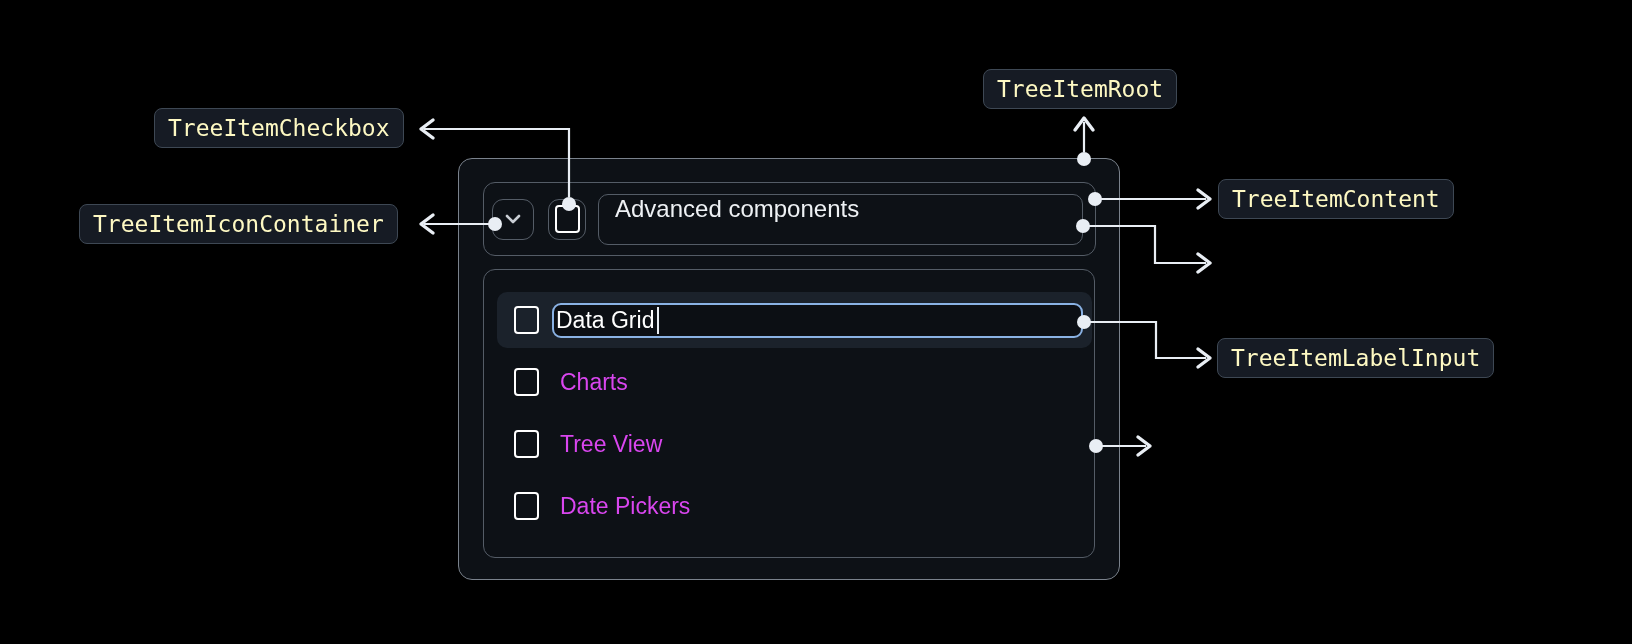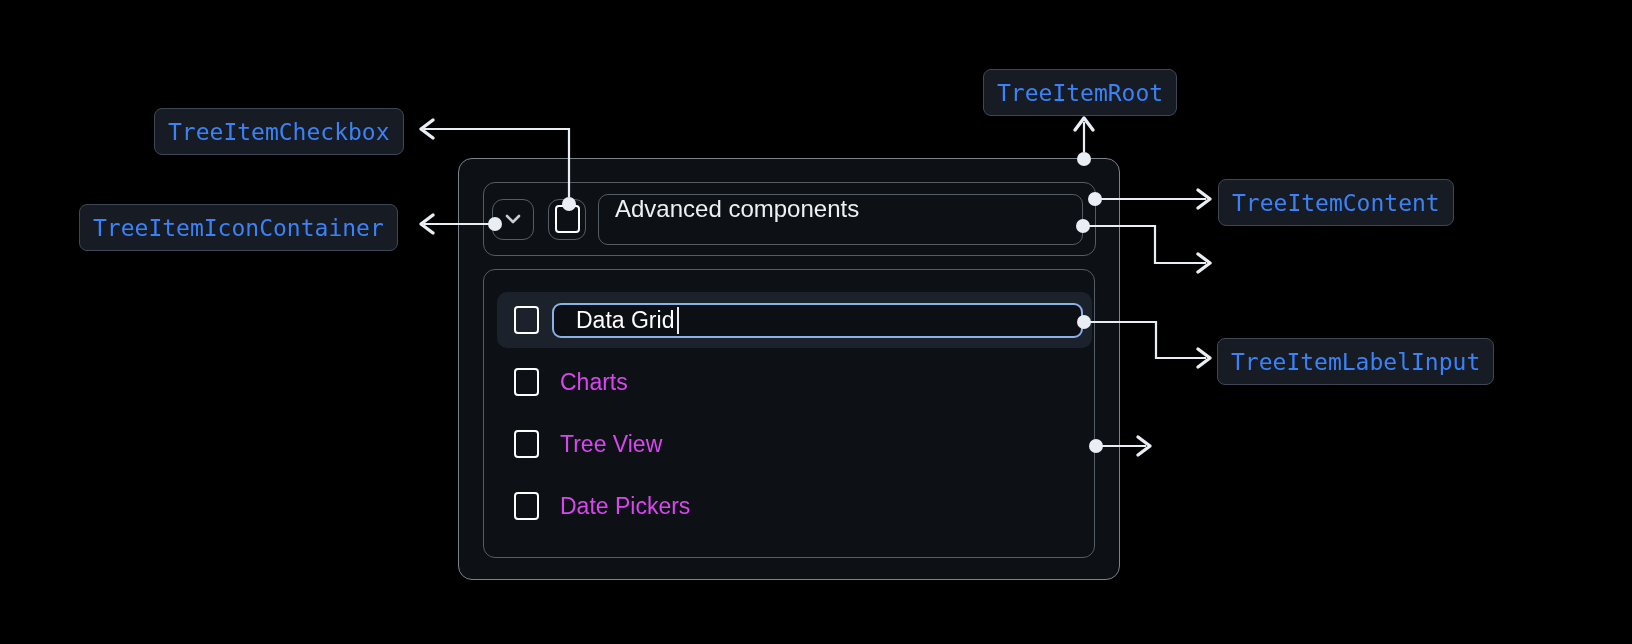--- a/index.html
+++ b/index.html
@@ -2,24 +2,24 @@
 <html><head>
 <meta charset="utf-8">
 <style>
   html,body{margin:0;padding:0;background:#000;}
   .stage{
     position:relative;width:1632px;height:644px;background:#000;
     font-family:"Liberation Sans",sans-serif;overflow:hidden;
   }
   
   .badge{
-    position:absolute;height:47px;padding:0 13px;box-sizing:border-box;
+    position:absolute;height:40px;padding:0 13px;box-sizing:border-box;
     display:flex;align-items:center;white-space:nowrap;
     background:#161b24;border:1.5px solid #3e4854;border-radius:8px;
-    color:#3b82f6;font-family:"DejaVu Sans Mono",monospace;font-size:23px;
+    color:#fef9c3;font-family:"DejaVu Sans Mono",monospace;font-size:23px;
   }
   .b-checkbox{left:154px;top:108px}
   .b-iconcontainer{left:79px;top:204px}
   .b-root{left:983px;top:69px}
   .b-content{left:1218px;top:179px}
   .b-label{left:1218px;top:243px}
   .b-labelinput{left:1217px;top:338px}
   .b-grouptransition{left:1162px;top:426px}
   
   .tree-root{
@@ -50,21 +50,21 @@
     position:absolute;left:24px;top:110px;width:612px;height:289px;box-sizing:border-box;
     border:1.5px solid #545c66;border-radius:12px;padding-top:22px;
   }
   .row{height:56px;margin:0 2px 6px 13px;display:flex;align-items:center;border-radius:10px;}
   .row.editing{background:#1b222b;}
   .row-cb{margin-left:17px;}
   .row-label{margin-left:21px;color:#d946ef;font-size:23px;text-align:right;}
   .label-input{
     flex:1;height:35px;box-sizing:border-box;margin-left:13px;margin-right:9px;
     background:#0c0f14;border:2px solid #8ab2e4;border-radius:9px;
-    display:flex;align-items:center;padding-left:22px;
+    display:flex;align-items:center;padding-left:2px;
     color:#ffffff;font-size:23px;cursor:text;
   }
   .caret{width:2px;height:27px;background:#e8ecf1;margin-left:3px;flex:none;}
   
   .connectors{position:absolute;left:0;top:0;width:1632px;height:644px;pointer-events:none;}
   .ln{stroke:#e9eef4;stroke-width:2.2;fill:none;}
   .ah{stroke:#e9eef4;stroke-width:3.4;fill:none;stroke-linecap:round;stroke-linejoin:round;}
   .dot{fill:#e9eef4;}
 </style>
 </head>

